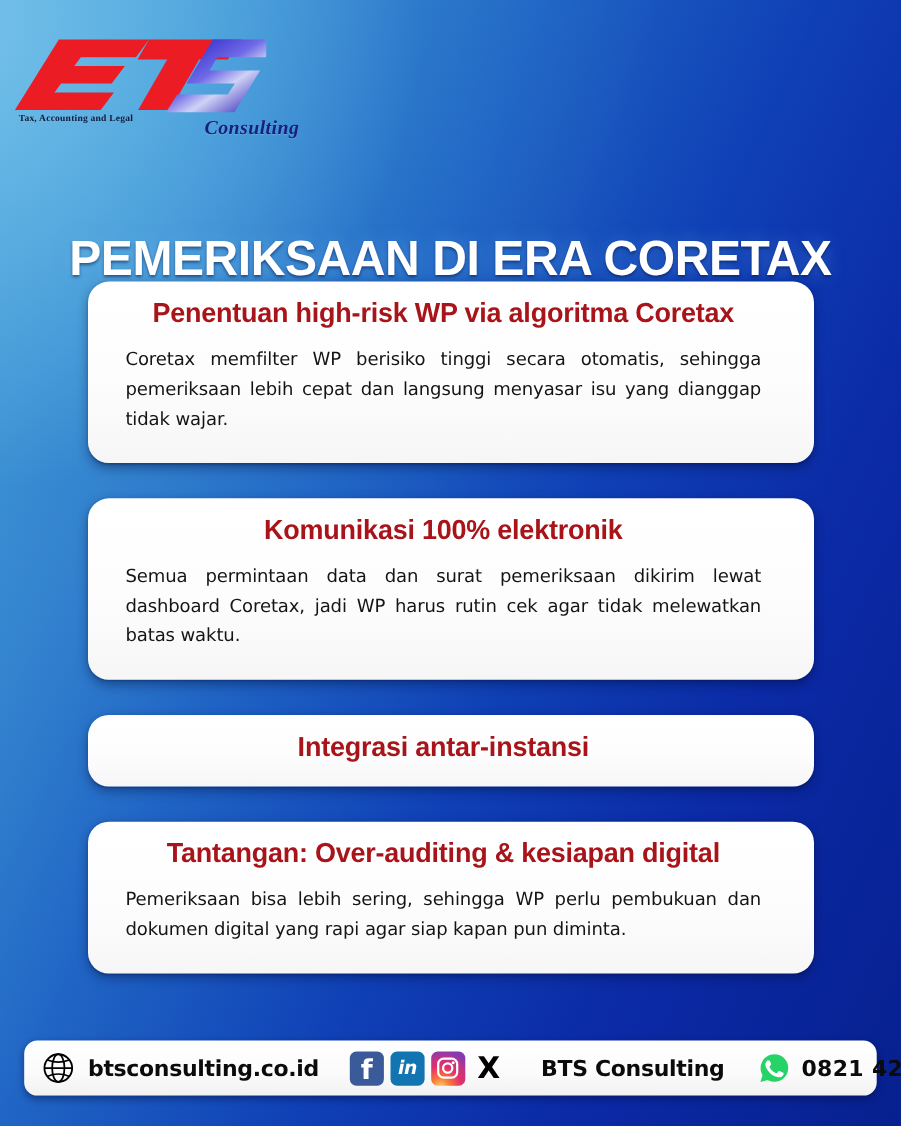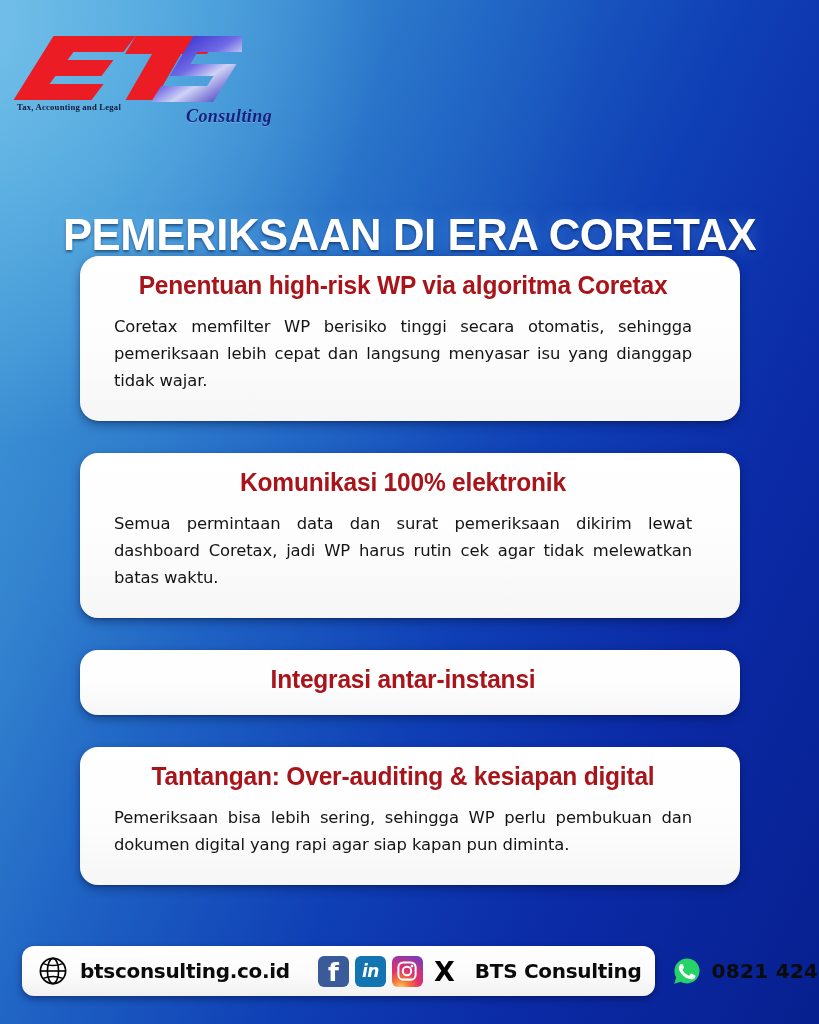--- a/index.html
+++ b/index.html
@@ -90,21 +90,21 @@
   .card {
     position: relative;
     background: linear-gradient(180deg, #ffffff 0%, #fdfdfd 55%, #f6f6f6 100%);
     border-radius: 19px;
     box-shadow:
       0 4px 10px rgba(2,14,60,0.40),
       0 1px 2px rgba(2,14,60,0.28);
     padding: 13px 36px 15px 22px;
     box-sizing: border-box;
   }
-  .card + .card { margin-top: 32px; border-radius: 18px; }
+  .card + .card { margin-top: 32px; }
 
   .card-title {
     text-align: center;
     font-family: "Liberation Sans Narrow", "Liberation Sans", sans-serif;
     font-weight: 700;
     font-size: 25px;
     line-height: 32px;
     color: #a81419;
     letter-spacing: -0.2px;
     margin: 0 0 5px 0;
@@ -120,21 +120,21 @@
     color: #141414;
     margin: 12px;
     letter-spacing: -0.1px;
   }
 
   
   .footer-bar {
     position: absolute;
     left: 22px;
     top: 946px;
-    width: 633px;
+    width: 775px;
     height: 50px;
     background: linear-gradient(180deg, #ffffff 0%, #fbfbfb 60%, #f1f1f1 100%);
     border-radius: 12px;
     box-shadow: 0 3px 7px rgba(0,10,50,0.45);
     display: flex;
     align-items: center;
     padding: 0 16px;
     box-sizing: border-box;
     justify-content: space-between;
   }
@@ -176,21 +176,21 @@
   .soc-x { background: transparent; }
   .soc-letter {
     font-family: "DejaVu Sans", sans-serif;
     font-weight: 700;
     color: #ffffff;
     line-height: 1;
   }
   .fb-glyph { font-size: 25px; margin-top: 3px; }
   .li-glyph { font-size: 17px; letter-spacing: -0.5px; }
   .x-glyph { font-size: 27px; color: #000000; font-weight: 700; }
-  .brand-label { margin-left: 15px; }
+  .brand-label { margin-left: 32px; }
   .wa-icon { margin: 0 10px 0 30px; display: block; }
   .phone-label { margin-left: 0; }
 </style>
 </head>
 <body>
 
 <div id="poster">
 
   <div class="logo-wrap">
     <svg class="logo-svg" width="230" height="86" viewBox="0 0 230 86">

